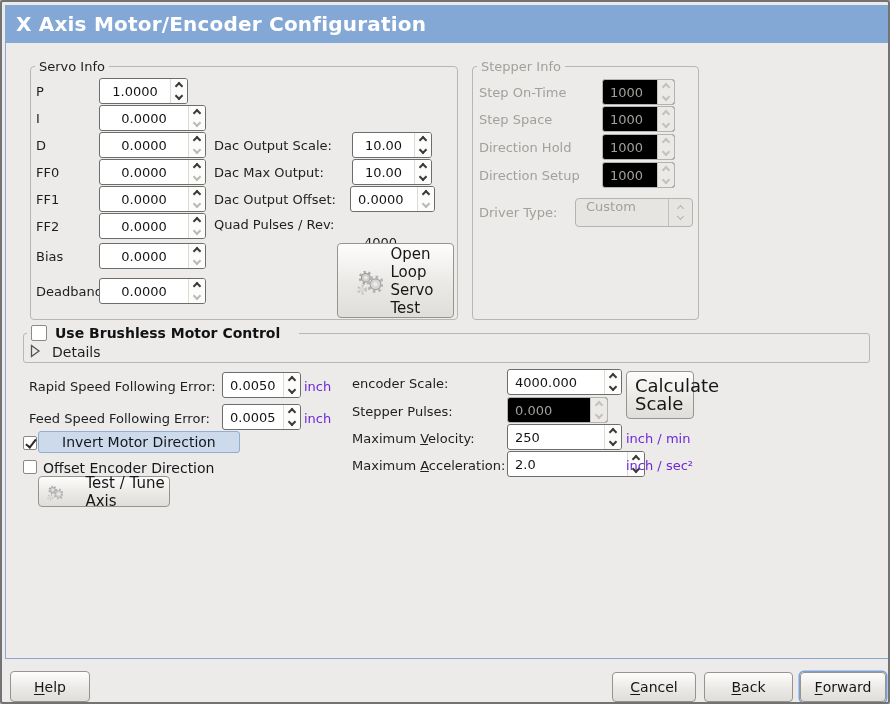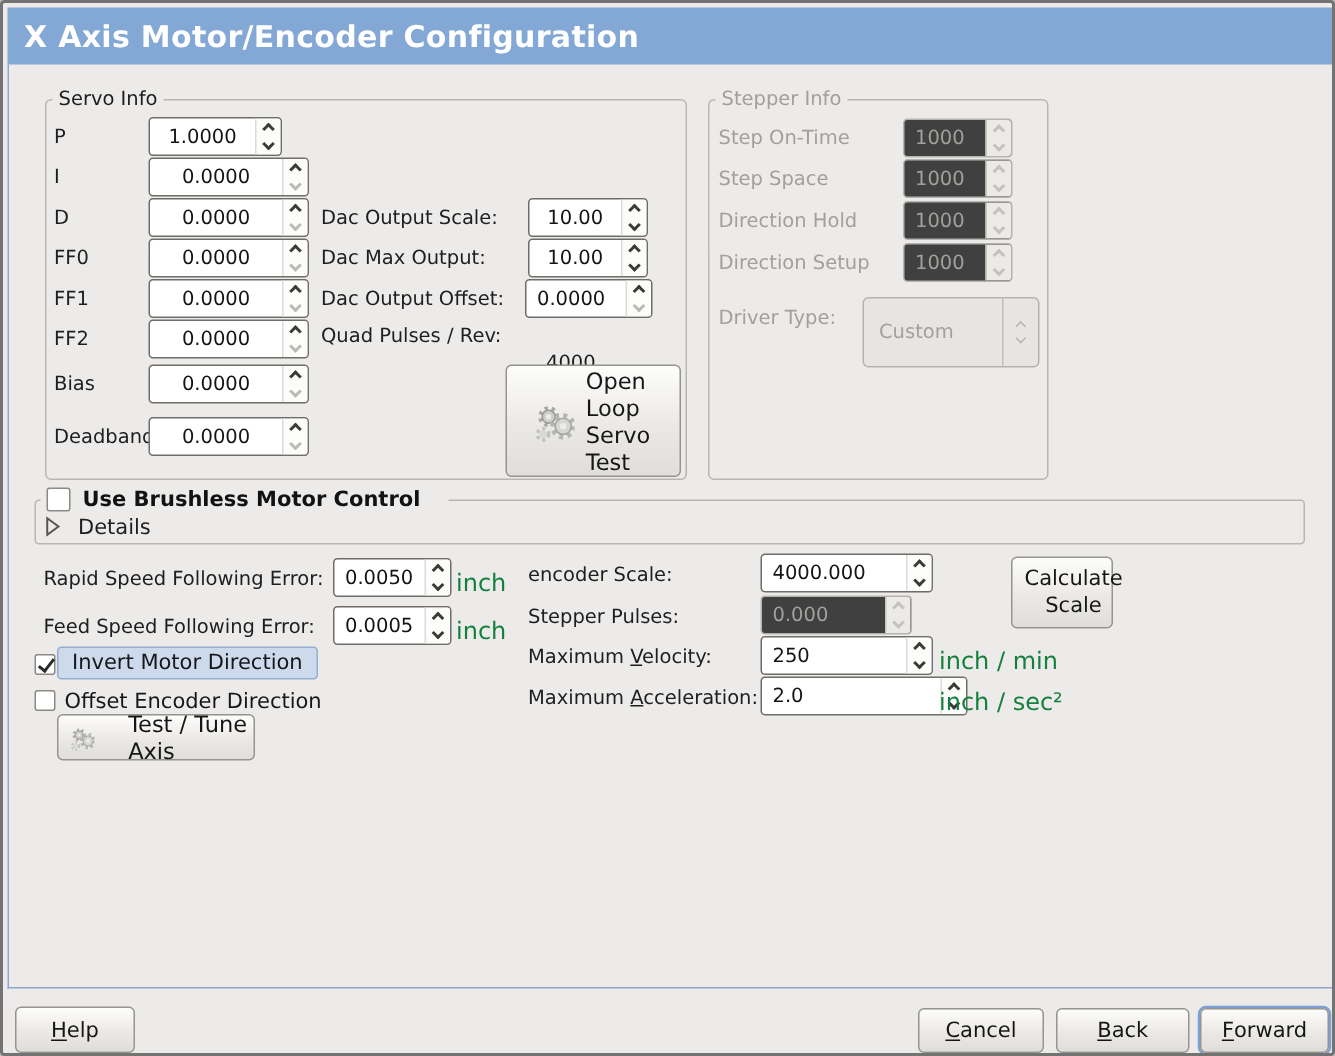--- a/index.html
+++ b/index.html
@@ -24,54 +24,54 @@
              border-radius:3px; display:flex; align-items:stretch; overflow:hidden; }
   .spinbox .val { flex:1; font-size:13px; color:#141414; display:flex; align-items:center;
                   padding:0 7px; white-space:nowrap; }
   .spinbox.center .val { justify-content:center; padding:0 2px; }
   .spinbox .spin { width:17px; border-left:1px solid #dddbd7; display:flex; flex-direction:column;
                    align-items:center; justify-content:center; gap:4px; background:#fcfcfb; }
   .chev { width:6px; height:6px; border:solid #3a3a38; border-width:2px 2px 0 0; display:block; }
   .chev.up { transform:rotate(-45deg); margin-top:2px; }
   .chev.dn { transform:rotate(135deg); margin-bottom:2px; }
   .spinbox.min .chev.dn { border-color:#bcbab6; }
-  .spinbox.disabled { background:#404040; border-color:#b5b3af; }
+  .spinbox.disabled { background:#000000; border-color:#b5b3af;text-decoration:underline; }
   .spinbox.disabled .val { color:#a3a09b; }
   .spinbox.disabled .spin { background:#eceae7; border-left-color:#c9c7c3; }
   .spinbox.disabled .chev { border-color:#c4c2be; }
   
-  .combo { position:absolute; height:47px; background:#e7e5e2; border:1px solid #b5b3af;
-           border-radius:4px; display:flex; align-items:center; }
+  .combo { position:absolute; height:29px; background:#e7e5e2; border:1px solid #b5b3af;
+           border-radius:4px; display:flex; }
   .combo .cval { flex:1; font-size:13px; color:#a3a09b; padding-left:10px; white-space:nowrap; }
   .combo .carea { width:24px; height:100%; border-left:1px solid #c2c0bc; display:flex;
                   flex-direction:column; align-items:center; justify-content:center; gap:3px; }
   .combo .chev { width:5px; height:5px; border-color:#b4b2ae; border-width:1.6px 1.6px 0 0; }
   
   .btn { position:absolute; background:linear-gradient(#fdfdfc, #ebe9e6 55%, #e0deda);
          border:1px solid #96948e; border-radius:4px; display:flex; align-items:center;
          justify-content:center; font-size:14px; color:#161616; cursor:default; }
   .btn.focus { box-shadow:0 0 0 1.5px #7c9fd4; }
   .btn .mn { text-decoration:underline; text-underline-offset:2px; }
   .iconbtn { justify-content:flex-start; gap:22px; font-size:15px; }
   .openloop { flex-direction:row; gap:8px; padding:4px 8px 4px 10px; }
   .openloop .txt { font-size:15px; line-height:18px; text-align:left; white-space:pre-line; }
-  .calc { font-size:14px; line-height:18px; justify-content:flex-start; padding-left:8px; text-align:center;margin-left:48px; }
+  .calc { font-size:18px; line-height:18px; justify-content:flex-start; padding-left:8px; text-align:left; }
   
   .cb { position:absolute; width:14px; height:14px; background:#ffffff; border:1px solid #8b8984;
         border-radius:2px; }
   .cb.big { width:16px; height:16px; }
   .cb.checked::after { content:""; position:absolute; left:4px; top:0px; width:4px; height:9px;
         border:solid #2a2a28; border-width:0 2px 2px 0; transform:rotate(38deg); }
   .hl-label { position:absolute; background:#ccdaec; border:1px solid #92add1; border-radius:3px;
-              font-size:14px; color:#15171a; padding:2px 9px; line-height:16px; white-space:nowrap; }
+              font-size:14px; color:#15171a; padding:2px 23px; line-height:16px; white-space:nowrap; }
   .cb-label { position:absolute; font-size:14px; color:#15171a; white-space:nowrap; line-height:16px; }
   .bold-label { position:absolute; font-size:14px; font-weight:bold; color:#101214; white-space:nowrap;
                 background:#ecebe9; padding:0 5px 0 2px; line-height:18px; }
   .hdr-patch { position:absolute; background:#ecebe9; }
-  .unit { position:absolute; font-size:16px; color:#15803d; white-space:nowrap; }
+  .unit { position:absolute; font-size:13px; color:#6d28d9; white-space:nowrap; }
   .expander-tri { position:absolute; }
   .navbtn { height:30px; }
 </style>
 </head>
 <body>
 
 <svg width="0" height="0" style="position:absolute">
   <defs>
     <g id="gears">
       <circle cx="10" cy="10" r="5" fill="none" stroke="#a9a9a7" stroke-width="3" stroke-dasharray="2 2.2"></circle>

